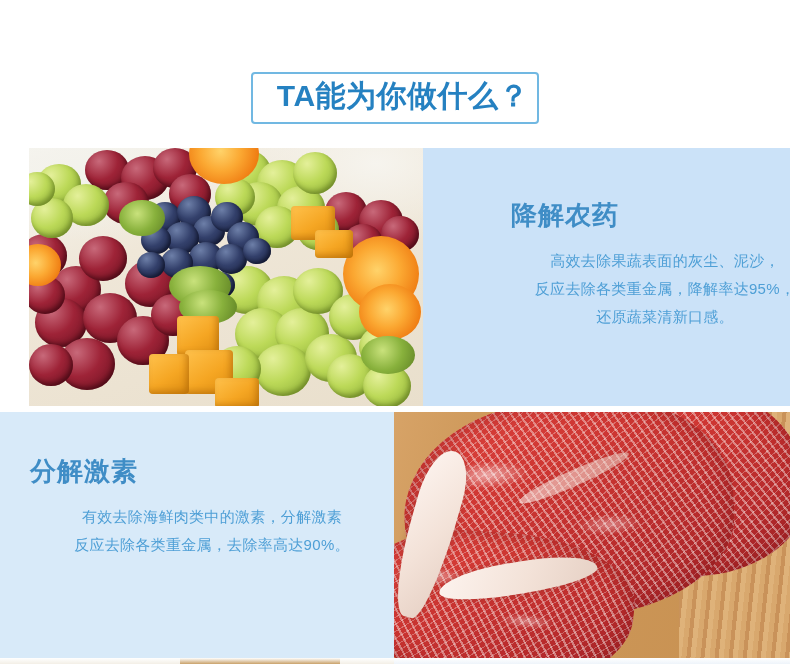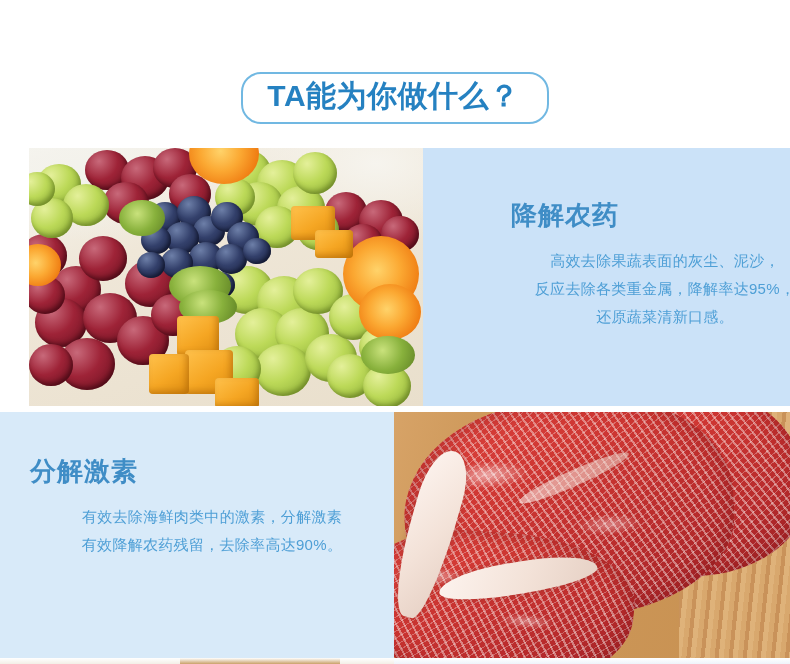--- a/index.html
+++ b/index.html
@@ -26,22 +26,22 @@
     left: 0;
     top: 70px;
     width: 790px;
     height: 56px;
     display: flex;
     align-items: center;
     justify-content: center;
   }
   .title-box {
     border: 2px solid #71b8e2;
-    border-radius: 20px;
-    padding: 3px 27px 7px 24px;
+    border-radius: 4px;
+    padding: 3px 8px 7px 24px;
     color: #2581c1;
     font-size: 30px;
     line-height: 1.25;
     font-weight: bold;
     letter-spacing: 0.5px;
     white-space: nowrap;
     background: #ffffff;
   }
 
   
@@ -237,21 +237,21 @@
       </p>
     </div>
   </div>
 
   <div class="row row-2">
 
     <div class="cell-text">
       <h2 class="panel-heading">分解激素</h2>
       <p class="panel-body">
         <span>有效去除海鲜肉类中的激素，分解激素</span>
-        <span>有效降解农药残留，去除率高达90%。</span>
+        <span>反应去除各类重金属，去除率高达90%。</span>
       </p>
     </div>
 
     <div class="cell-img">
       <div class="photo meat-bg">
         <div class="board-grain"></div>
 
         <div class="steak" style="left:160px; top:-14px; width:250px; height:180px;
              border-radius: 50% 36% 42% 48% / 46% 50% 40% 44%; transform: rotate(-6deg);"></div>
 

